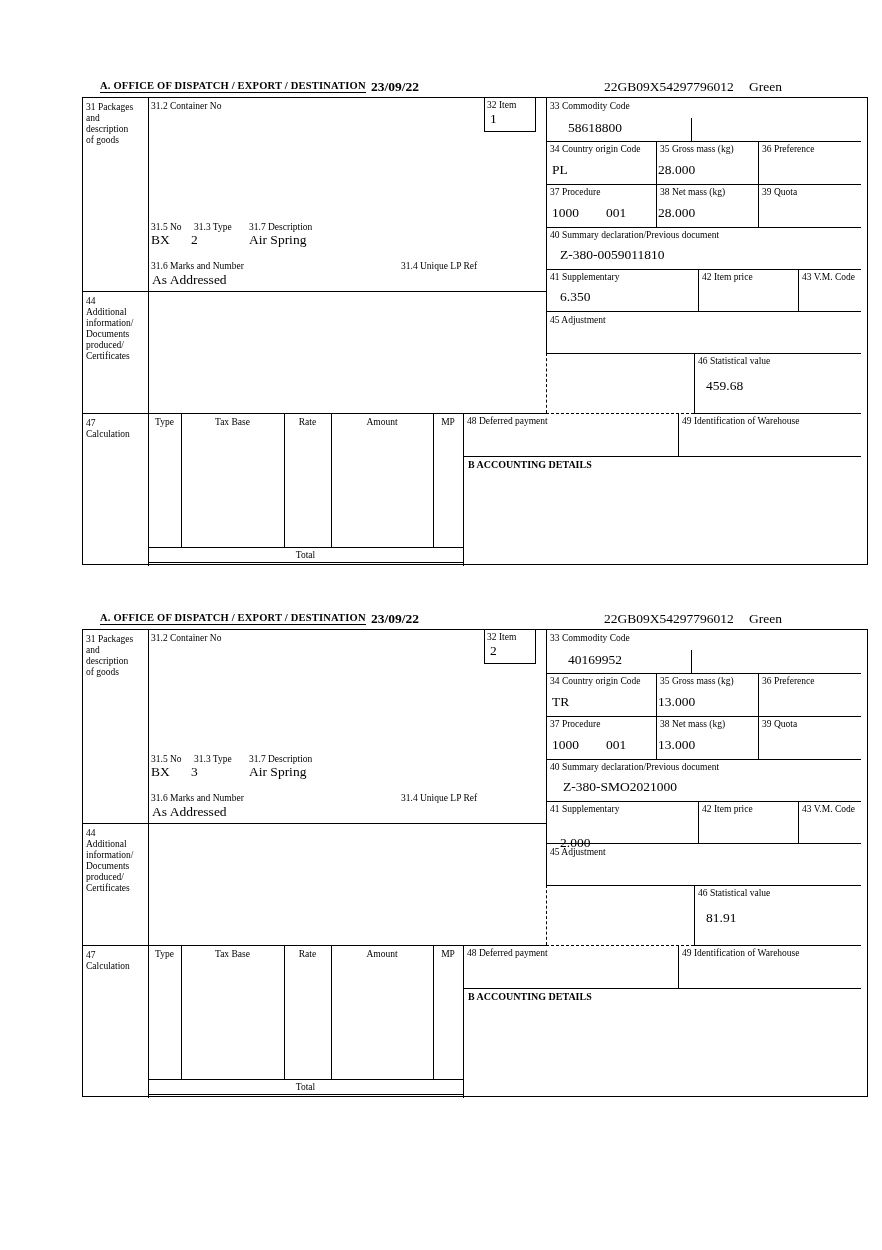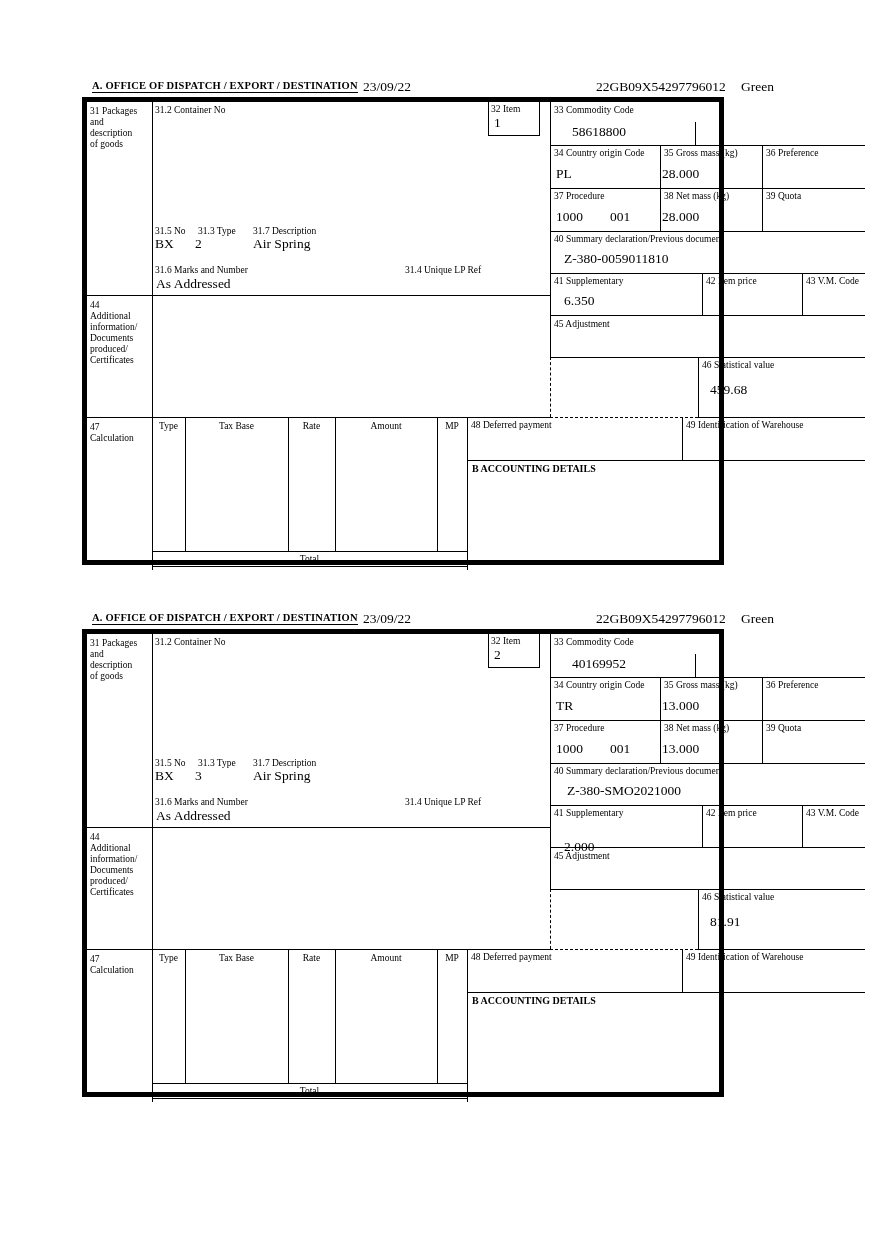--- a/index.html
+++ b/index.html
@@ -2,26 +2,26 @@
 <html><head>
 <meta charset="utf-8">
 <style>
   * { margin:0; padding:0; box-sizing:border-box; }
   html,body { background:#ffffff; }
   body {
     width:882px; height:1250px; position:relative;
     font-family:"Liberation Serif", serif; color:#000;
   }
   .blk { position:absolute; left:82px; width:778px; height:490px; }
-  .hdr { position:absolute; left:8px; top:0; width:778px; height:19px; }
+  .hdr { position:absolute; left:16px; top:0; width:778px; height:19px; }
   .hdr-office { position:absolute; left:2px; top:2px; font-weight:bold; font-size:10.5px; letter-spacing:0.2px; border-bottom:1px solid #000; padding-bottom:1px; }
-  .hdr-date { position:absolute; left:273px; top:1px; font-size:13.5px; }
+  .hdr-date { position:absolute; left:273px; top:1px; font-size:13.5px;font-weight:bold; }
   .hdr-ref  { position:absolute; left:506px; top:1px; font-size:13.5px; }
   .hdr-routing { position:absolute; left:651px; top:1px; font-size:13.5px; }
-  .box { position:absolute; left:0; top:19px; width:642px; height:468px; border:5px solid #000000; }
+  .box { position:absolute; left:0; top:19px; width:786px; height:468px; border:1px solid #000000; }
   .vl { position:absolute; width:0; border-left:1px solid #000; }
   .hl { position:absolute; height:0; border-top:1px solid #000; }
   .vl.dash { border-left-style:dashed; }
   .hl.dash { border-top-style:dashed; }
   .lbl { position:absolute; font-size:9.5px; line-height:11px; white-space:nowrap; }
   .lbl.pre { white-space:pre-line; }
   .lbl.ctr { text-align:center; white-space:nowrap; }
   .lbl.bold { font-weight:bold; font-size:10px; }
   .val { position:absolute; font-size:13.5px; line-height:15px; white-space:nowrap; }
   .item-box { position:absolute; border-left:1px solid #000; border-right:1px solid #000; border-bottom:1px solid #000; }

